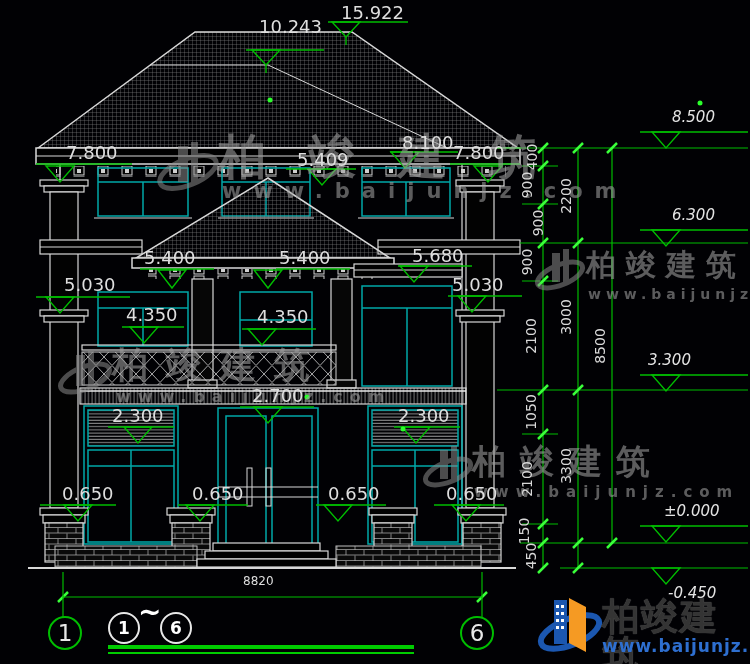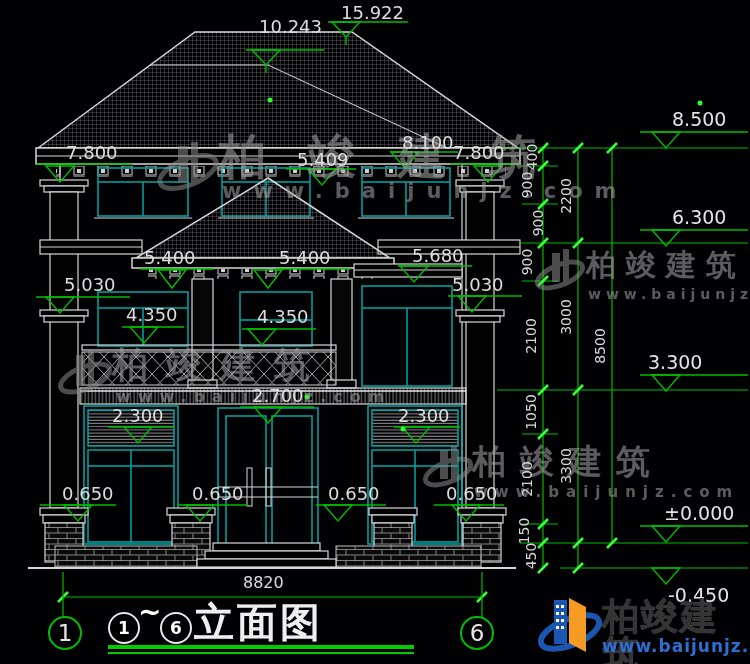--- a/index.html
+++ b/index.html
@@ -1,22 +1,22 @@
 <!DOCTYPE html>
 <html><head>
 <meta charset="utf-8">
 <style>
   html,body{margin:0;padding:0;background:#000;}
   .canvas{position:relative;width:750px;height:664px;background:#010104;overflow:hidden;
           font-family:"DejaVu Sans",sans-serif;}
   .lbl{position:absolute;font-size:18px;color:#dedede;line-height:1;white-space:nowrap;z-index:30;}
-  .sm{font-size:16px;}
+  .sm{font-size:12px;}
   .rot{position:absolute;font-size:14px;color:#d8d8d8;line-height:1;white-space:nowrap;z-index:30;
        transform:translate(-50%,-50%) rotate(-90deg);}
-  .rlbl{position:absolute;font-size:19px;color:#e4e4e4;line-height:1;white-space:nowrap;z-index:30;}
+  .rlbl{position:absolute;font-size:15px;color:#e4e4e4;line-height:1;white-space:nowrap;z-index:30;font-style:italic;}
   .wm{position:absolute;font-weight:bold;color:rgba(158,158,158,0.58);white-space:nowrap;line-height:1;z-index:20;}
   .circ{position:absolute;width:28px;height:28px;border:2.5px solid #e8e8e8;border-radius:50%;
         color:#fff;font-size:17px;font-weight:bold;display:flex;align-items:center;justify-content:center;z-index:35;}
   .axisnum{position:absolute;width:34px;height:34px;color:#e8e8e8;font-size:23px;
         display:flex;align-items:center;justify-content:center;z-index:35;}
   .title-cn{position:absolute;color:#efefef;font-weight:bold;font-size:40px;letter-spacing:3px;line-height:1;z-index:35;}
   .title-scale{position:absolute;color:#9a9a9a;font-size:36px;line-height:1;z-index:35;}
   .tilde{position:absolute;color:#fff;font-size:28px;font-weight:bold;line-height:1;z-index:35;}
   .logo-brand{position:absolute;font-size:37px;font-weight:bold;color:#343434;letter-spacing:2px;line-height:1;z-index:36;
               text-shadow:0 0 1px #6a6a6a;}
@@ -395,18 +395,17 @@
 <div class="wm" style="left:472px;top:444px;font-size:34px;letter-spacing:14px">柏竣建筑</div>
 <div class="wm" style="left:474px;top:485px;font-size:15px;letter-spacing:7px">www.baijunjz.com</div>
 <div class="wm" style="left:586px;top:250px;font-size:30px;letter-spacing:10px">柏竣建筑</div>
 <div class="wm" style="left:588px;top:287px;font-size:14px;letter-spacing:5px">www.baijunjz.com</div>
 
 <div class="axisnum" style="left:48px;top:616px">1</div>
 <div class="axisnum" style="left:460px;top:616px">6</div>
 <div class="circ" style="left:108px;top:612px">1</div>
 <div class="tilde" style="left:138px;top:598px">~</div>
 <div class="circ" style="left:160px;top:612px">6</div>
-<div class="title-cn" style="left:194px;top:602px">立面图</div>
 
 <div class="logo-brand" style="left:602px;top:598px">柏竣建筑</div>
 <div class="logo-url" style="left:602px;top:638px">www.baijunjz.com</div>
 
 </div>
 
 </body></html>

